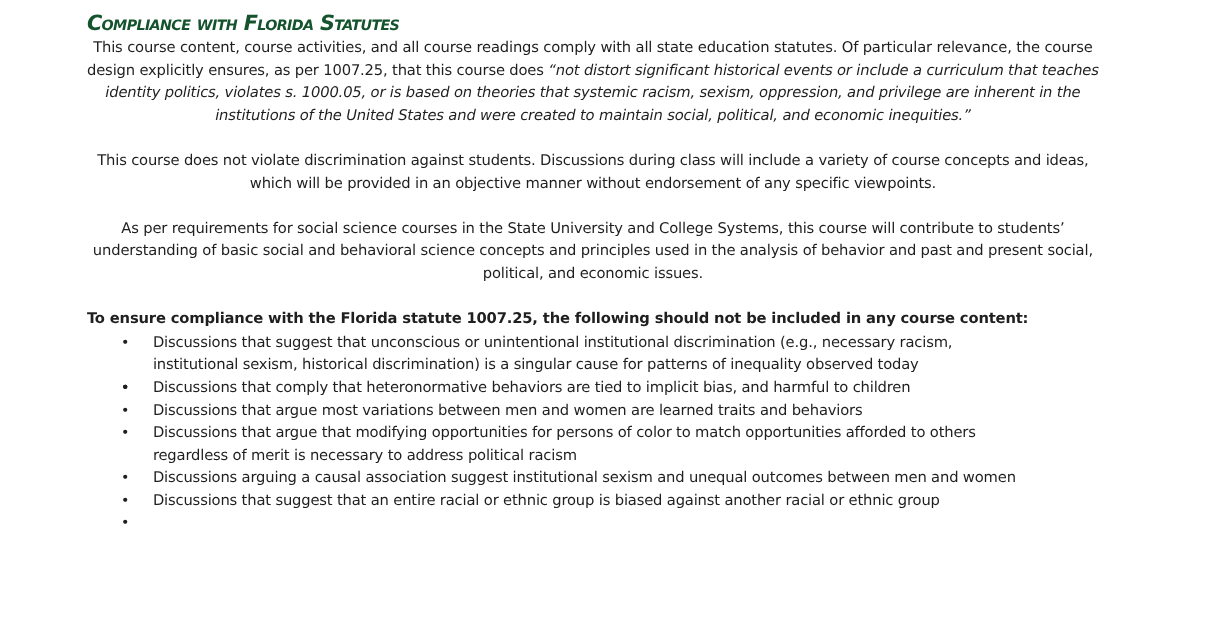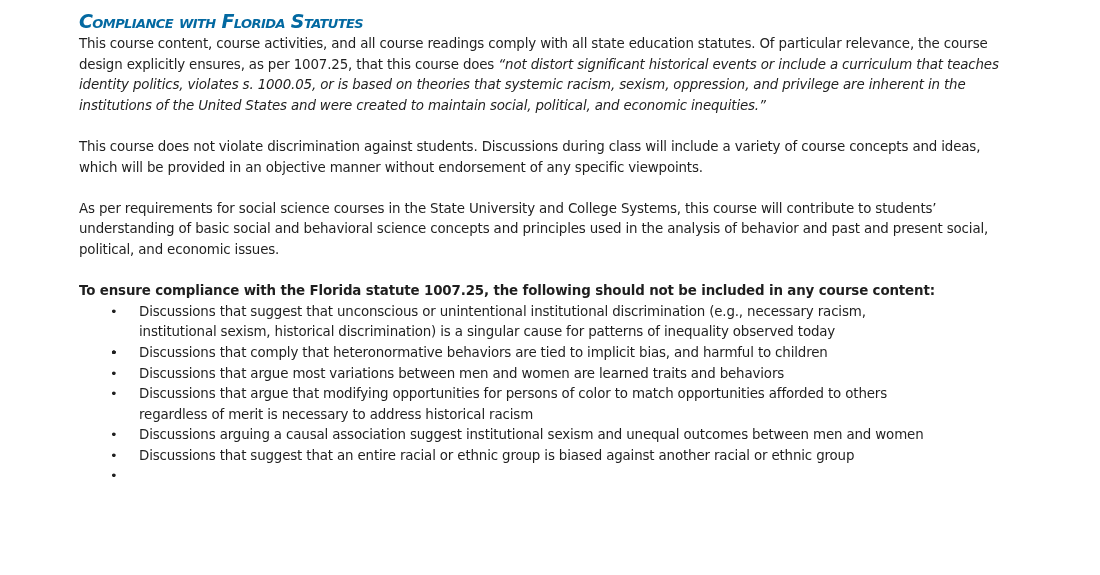--- a/index.html
+++ b/index.html
@@ -20,32 +20,33 @@
       left: 79px;
       top: 8px;
       width: 1000px;
     }
     .heading {
       font-family: "DejaVu Sans", sans-serif;
       font-weight: bold;
       font-style: italic;
       font-size: 19px;
       letter-spacing: -0.6px;
-      color: #0369a1;
+      color: #14532d;
       margin: 0;
       height: 26px;
       line-height: 26px;
       font-variant: small-caps;
     }
     .para {
       font-size: 13.4px;
       line-height: 20.6px;
       margin: 0 0 20.6px 0;
       letter-spacing: -0.15px;
       width: 920px;
+      text-align: center;
     }
     .para.p2 { width: 920px; }
     .quote {
       font-style: italic;
     }
     .list-intro {
       font-size: 13.4px;
       line-height: 20.6px;
       margin: 0;
       letter-spacing: -0.15px;
@@ -84,18 +85,18 @@
   <p class="para p2">As per requirements for social science courses in the State University  and College Systems, this course will contribute to students’ understanding of basic social and behavioral science concepts and principles used in the analysis of behavior and past and present social, political, and economic issues.</p>
 
   <p class="list-intro">To ensure compliance with the Florida statute 1007.25, the following should not be included in any course content:</p>
 
   <ul class="bullets">
     <li><span class="bullet">•</span><span>Discussions that suggest that unconscious or unintentional institutional discrimination (e.g., necessary racism, institutional sexism, historical discrimination) is a singular cause for patterns of inequality observed today</span></li>
     <li><span class="bullet">•</span></li>
     <li><span class="bullet">•</span></li>
     <li><span class="bullet">•</span><span>Discussions that comply that heteronormative behaviors are tied to implicit bias, and harmful to children</span></li>
     <li><span class="bullet">•</span><span>Discussions that argue most variations between men and women are learned traits and behaviors</span></li>
-    <li><span class="bullet">•</span><span>Discussions that argue that modifying opportunities for persons of color to match opportunities afforded to others regardless of merit is necessary to address historical racism</span></li>
+    <li><span class="bullet">•</span><span>Discussions that argue that modifying opportunities for persons of color to match opportunities afforded to others regardless of merit is necessary to address political racism</span></li>
     <li><span class="bullet">•</span><span>Discussions arguing a causal association suggest institutional sexism and unequal outcomes between men and women</span></li>
     <li><span class="bullet">•</span><span>Discussions that suggest that an entire racial or ethnic group is biased against another racial or ethnic group</span></li>
     <li><span class="bullet">•</span></li>
   </ul>
 </div>
 
 </body></html>

